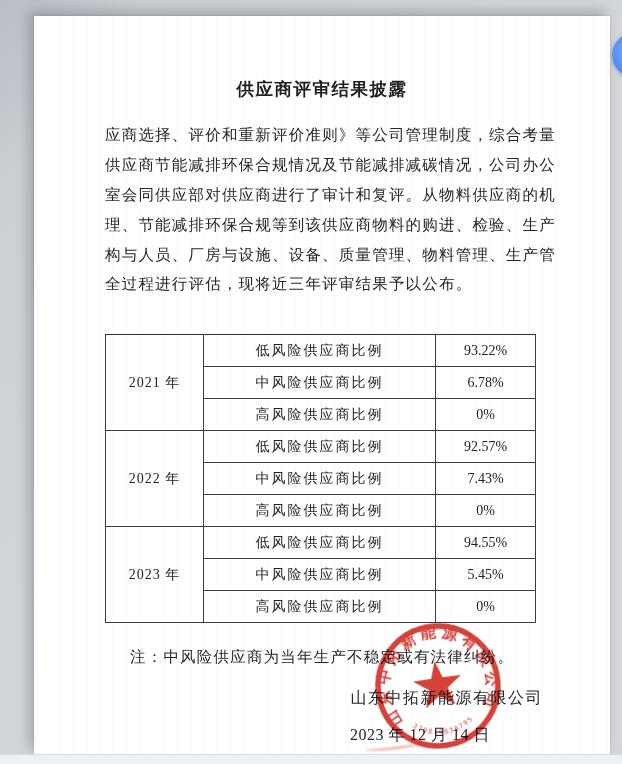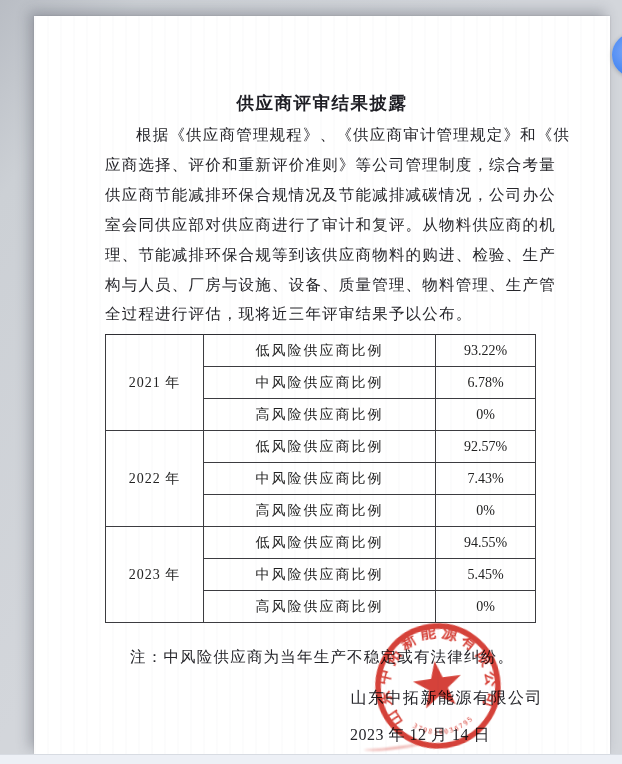--- a/index.html
+++ b/index.html
@@ -20,21 +20,21 @@
   .page{
     position:absolute;left:34px;top:16px;width:576px;height:738px;
     background:
       repeating-linear-gradient(90deg,rgba(90,100,120,0.018) 0 2px,transparent 2px 13px),
       #fff;
     box-shadow:-5px -5px 12px rgba(55,60,72,.30), 0 0 2px rgba(0,0,0,.15);
   }
   .title{
     position:absolute;top:61px;left:0;width:100%;
     text-align:center;font-size:17.5px;font-weight:bold;
-    letter-spacing:1.5px;color:#1e1e24;margin-top:14px;
+    letter-spacing:1.5px;color:#1e1e24;
   }
   .body-text{position:absolute;left:71px;top:104px;width:450px;}
   .body-text .line{
     font-size:15.5px;line-height:30px;letter-spacing:1.2px;
     text-align:justify;text-align-last:justify;white-space:nowrap;
     color:#26262b;
   }
   .body-text .line.indent{text-indent:2em;}
   .body-text .line.last{text-align-last:left;font-family:Liberation Mono, monospace;}
   table.results{
@@ -104,21 +104,20 @@
 </head>
 <body>
 
 <div class="canvas">
 
   <div class="page">
 
     <h1 class="title">供应商评审结果披露</h1>
 
     <div class="body-text">
-      <p class="line indent">根据《供应商管理规程》、《供应商审计管理规定》和《供</p>
       <p class="line">应商选择、评价和重新评价准则》等公司管理制度，综合考量</p>
       <p class="line">供应商节能减排环保合规情况及节能减排减碳情况，公司办公</p>
       <p class="line">室会同供应部对供应商进行了审计和复评。从物料供应商的机</p>
       <p class="line">理、节能减排环保合规等到该供应商物料的购进、检验、生产</p>
       <p class="line">构与人员、厂房与设施、设备、质量管理、物料管理、生产管</p>
       <p class="line last">全过程进行评估，现将近三年评审结果予以公布。</p>
     </div>
 
     <table class="results">
       <colgroup>

